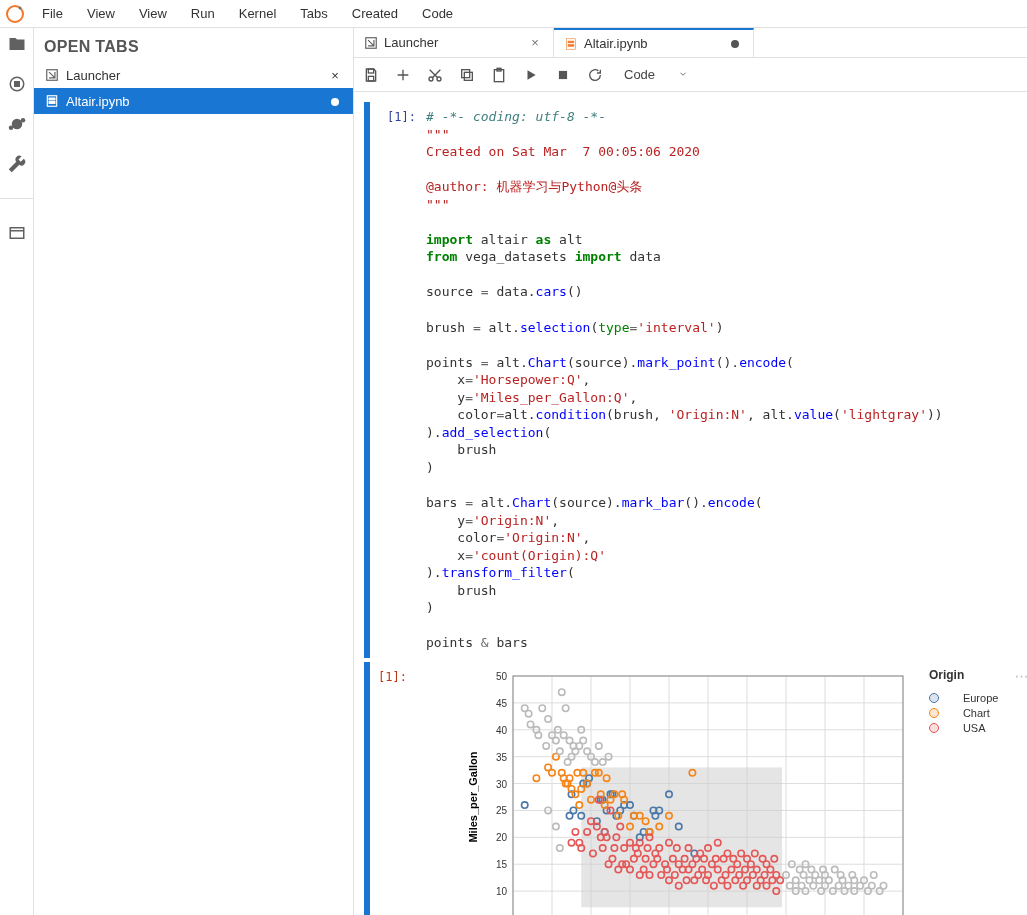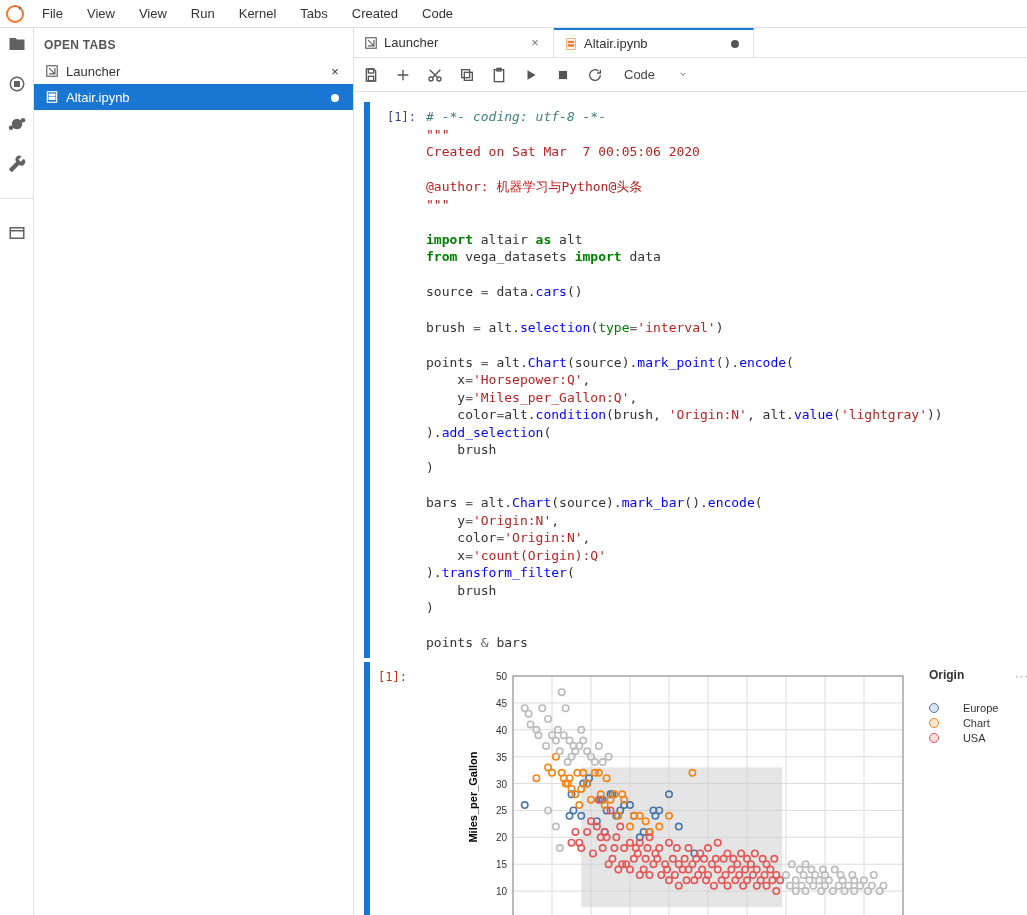--- a/index.html
+++ b/index.html
@@ -9,21 +9,21 @@
   .logo { width: 30px; display:flex; align-items:center; justify-content:center; }
   .menu-item { padding: 4px 12px; cursor: pointer; color:#333; }
   
   .main-row { display: flex; flex: 1; min-height: 0; }
   
   .activity-bar { width: 34px; border-right: 1px solid #e0e0e0; display:flex; flex-direction:column; align-items:center; padding-top:6px; gap:20px; color:#616161; }
   .activity-bar .aicon { width:20px; height:20px; display:flex; align-items:center; justify-content:center; cursor:pointer; }
   .divider-h { border-top:1px solid #e0e0e0; width:100%; margin:4px 0; }
   
   .left-panel { width: 320px; border-right: 1px solid #e0e0e0; display:flex; flex-direction:column; }
-  .left-header { font-weight:600; font-size:12px; padding:10px 10px 6px; letter-spacing:.3px; color:#555; }
+  .left-header { font-weight:600; font-size:16px; padding:10px 10px 6px; letter-spacing:.3px; color:#555; }
   .open-tabs-list { display:flex; flex-direction:column; }
   .open-tab-row { display:flex; align-items:center; height:26px; padding:0 10px; cursor:pointer; }
   .open-tab-row.selected { background:#1976d2; color:#fff; }
   .open-tab-row .oticon { width:16px; height:16px; display:inline-flex; align-items:center; justify-content:center; margin-right:6px; }
   .open-tab-row .label { flex:1; }
   .open-tab-row .status { width:16px; text-align:center; }
   .open-tab-row.selected .status.dot::before { content:""; display:inline-block; width:8px; height:8px; background:#fff; border-radius:50%; }
   
   .editor-area { flex:1; display:flex; flex-direction:column; min-width:0; }
   .doc-tabs { display:flex; height:30px; border-bottom:1px solid #e0e0e0; }
@@ -48,21 +48,21 @@
   .tok-docstr { color:#ba2121; }
   .tok-kw { color:#008000; font-weight:bold; }
   .tok-str { color:#ba2121; }
   .tok-func { color:#0000ff; }
   .tok-op { color:#666; }
   .tok-builtin { color:#008000; }
   
   .chart-wrap { flex:1; display:flex; gap:16px; padding-right:6px; }
   .chart-svg-holder { position:relative; }
   .legend { }
-  .legend-title { font-weight:bold; font-size:12px; margin-bottom:20px; }
+  .legend-title { font-weight:bold; font-size:12px; margin-bottom:10px; }
   .legend-item { display:flex; align-items:center; gap:24px; font-size:11px; margin-bottom:3px; }
   .legend-sw { width:10px; height:10px; border-radius:50%; border:1px solid; }
   .more-dot { color:#bbb; letter-spacing:2px; font-size:14px; align-self:flex-start; }
 </style>
 </head>
 <body>
 
 <div class="menubar">
   <div class="logo">
     <svg width="20" height="20" viewBox="0 0 20 20">

